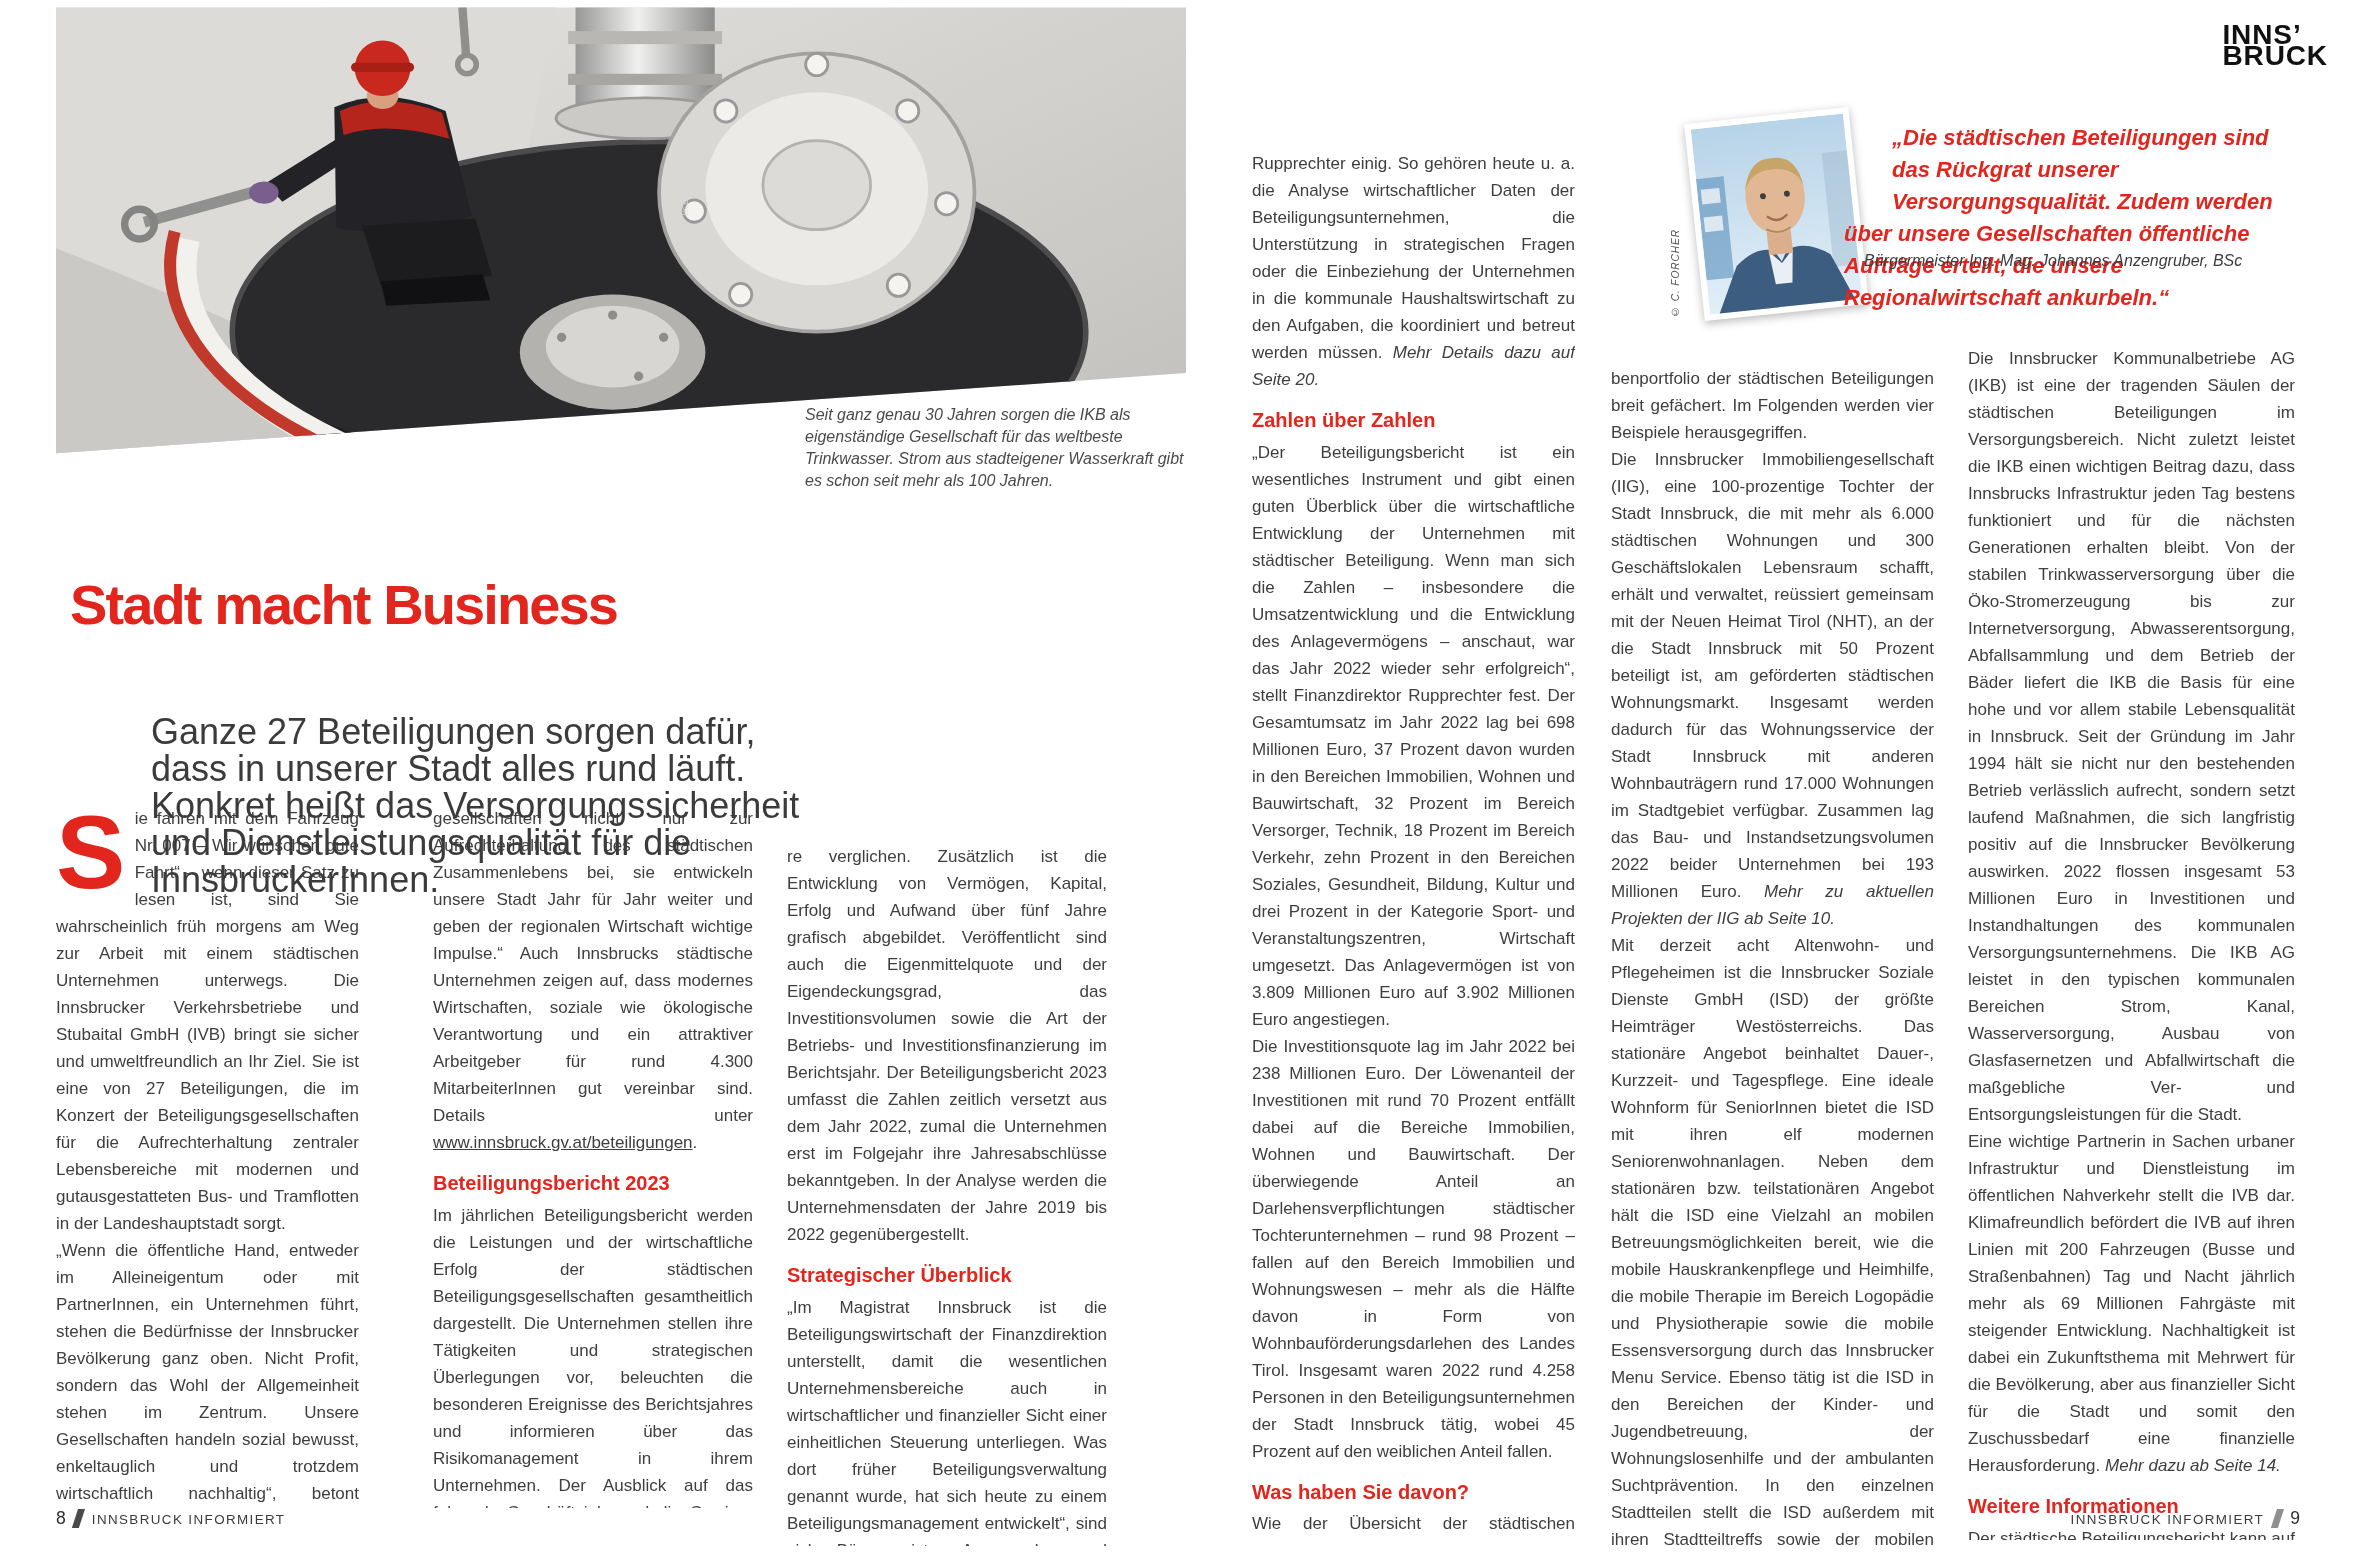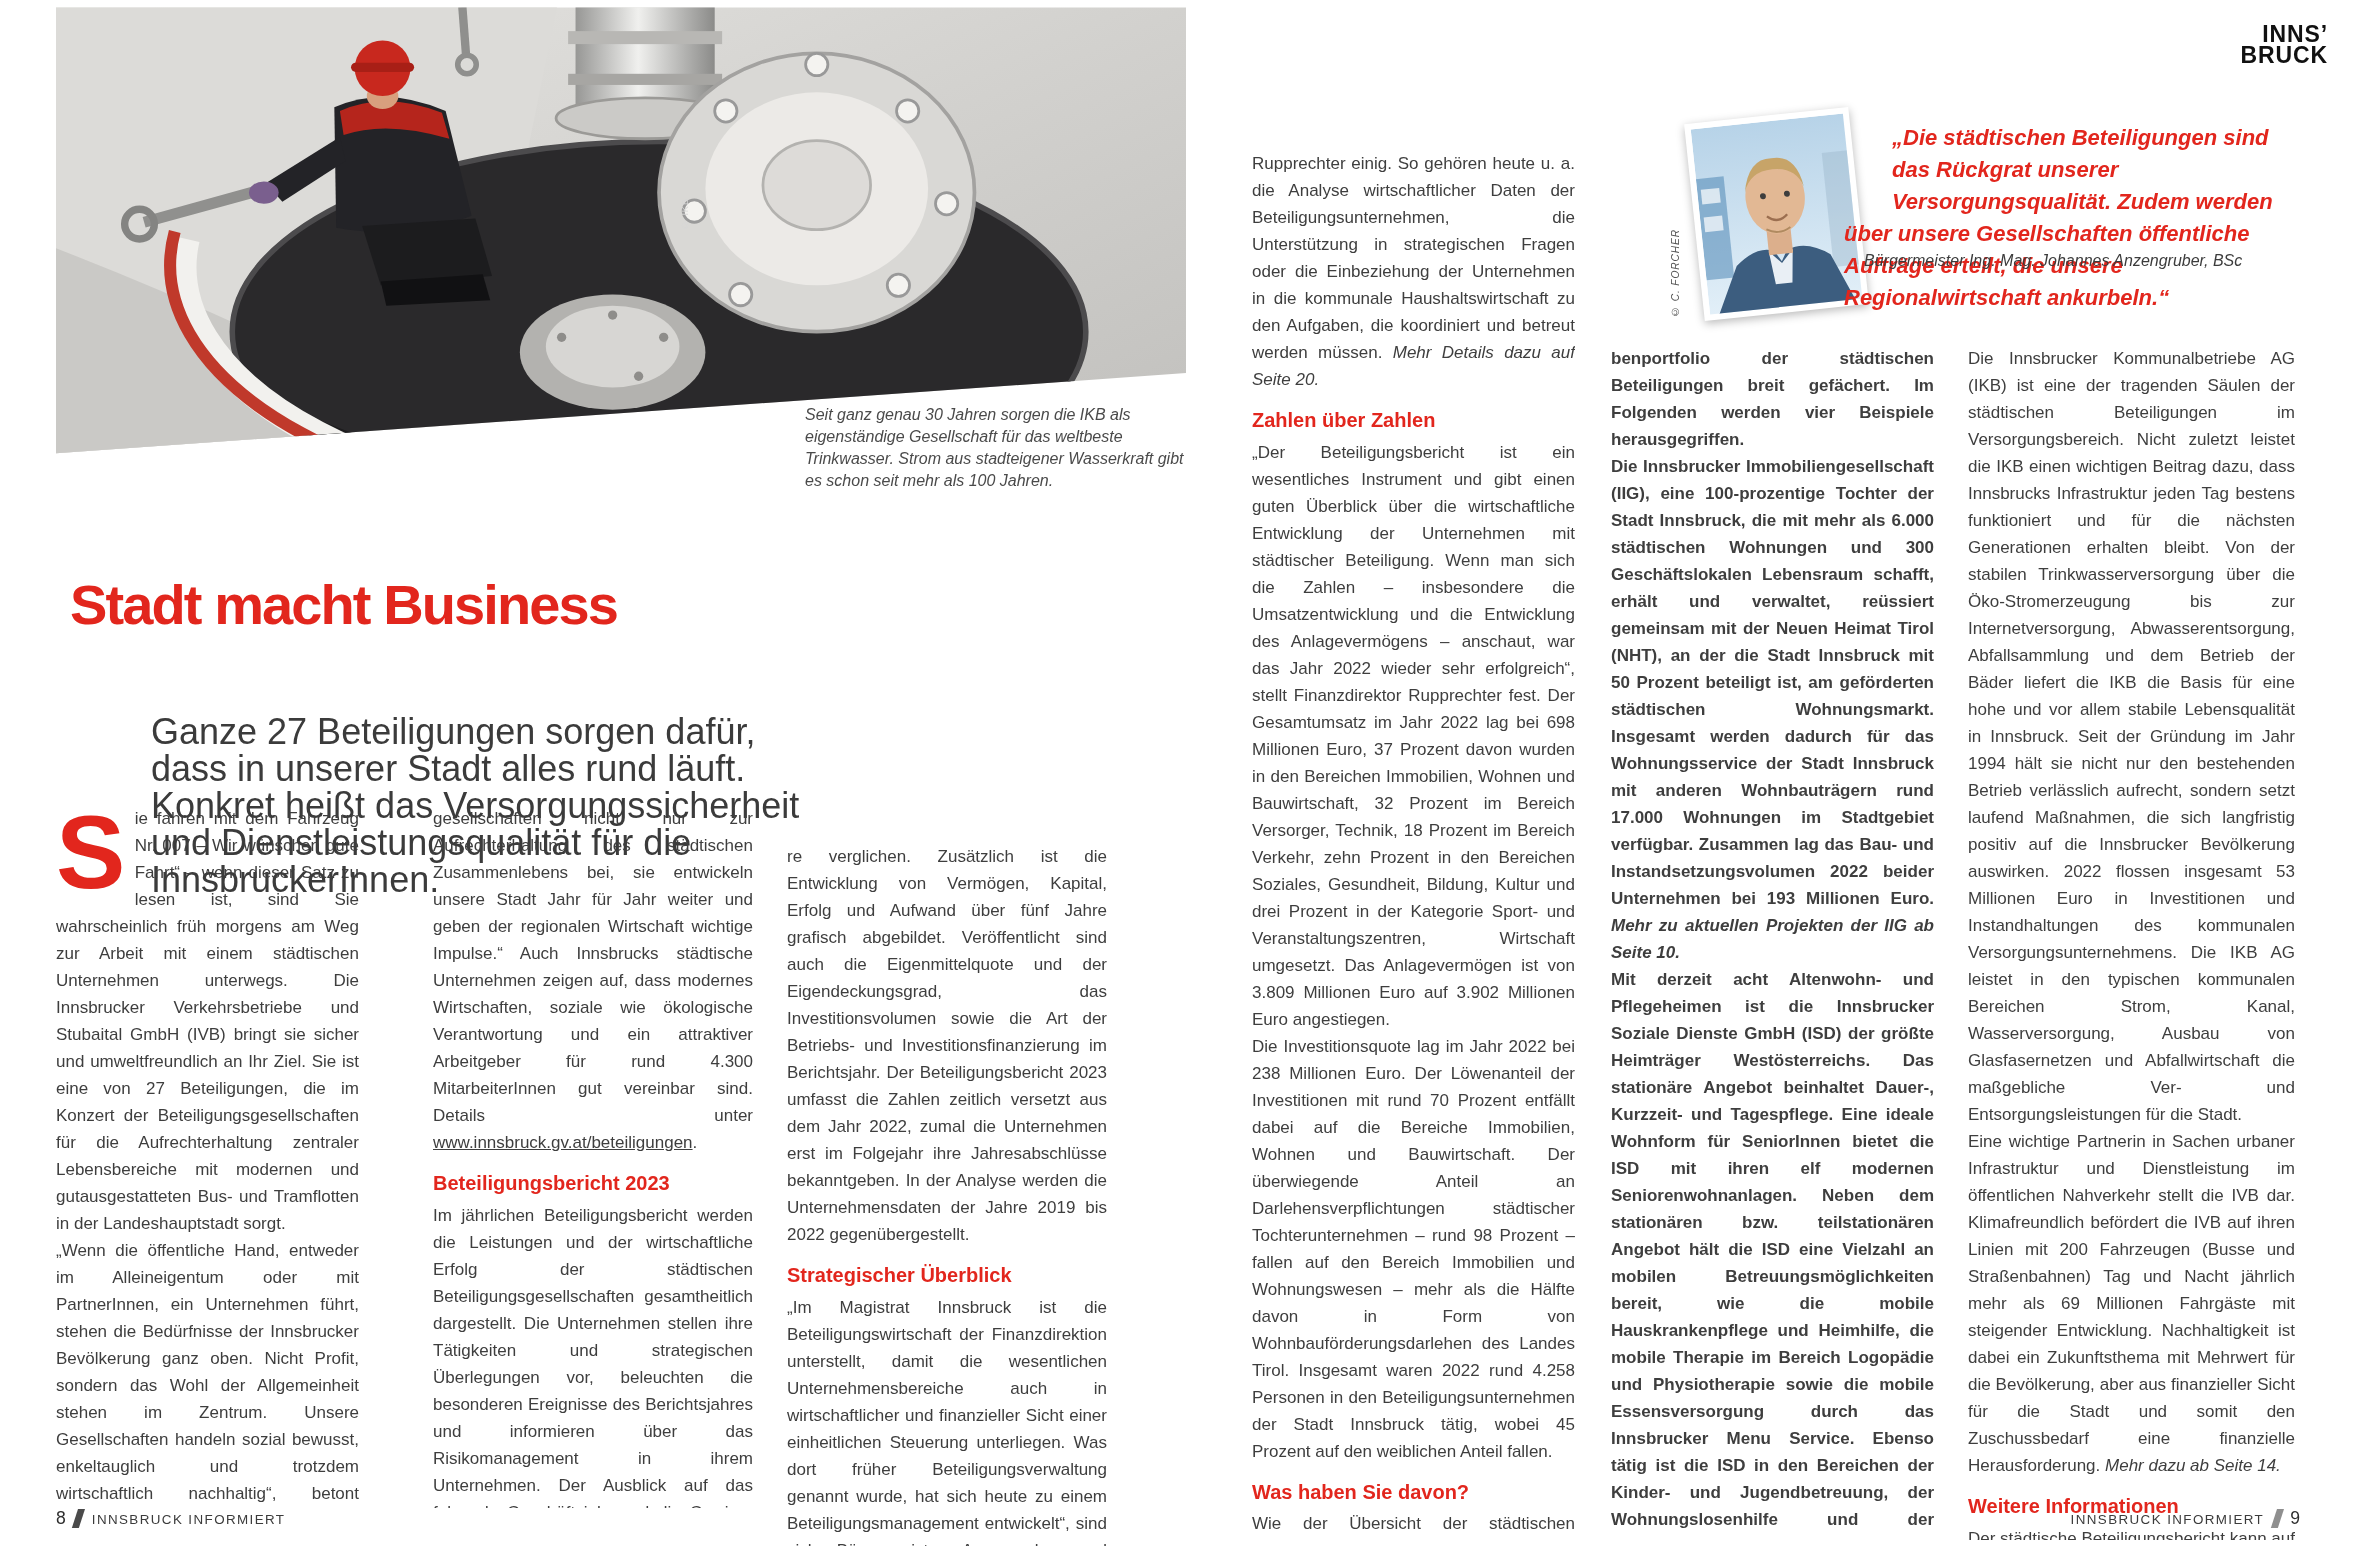--- a/index.html
+++ b/index.html
@@ -11,22 +11,22 @@
   .col{position:absolute;text-align:justify;font-size:17px;line-height:27px;color:#3e3e3e;overflow:hidden;}
   .col p{margin:0;}
   .redhead{color:#e2261d;font-size:20px;line-height:25px;font-weight:bold;margin:15px 0 5.6px 0;text-align:left;}
   .ital{font-style:italic;}
   .bodylink{color:#3e3e3e;text-decoration:underline;cursor:pointer;}
   
   .slash{display:inline-block;width:7.4px;height:18.6px;transform:skewX(-18deg);margin:0 9.3px;vertical-align:-3.7px;}
   .slash.dark{background:#4a4a4a;}
   .slash.gray{background:#8f8f8f;}
   
-  .logo{position:absolute;top:24px;right:28px;text-align:right;color:#111;
-        font-weight:bold;font-size:23px;line-height:21.3px;letter-spacing:0.9px;}
+  .logo{position:absolute;top:24px;right:28px;text-align:left;color:#111;
+        font-weight:bold;font-size:28px;line-height:21.3px;letter-spacing:0.9px;}
   
   .photo-wrap{position:absolute;left:56px;top:7.4px;width:1130px;height:501px;
               clip-path:polygon(0 0,100% 0,100% 73%,0 89%);}
   .photo-wrap svg{display:block;width:100%;height:100%;}
   .photo-credit-ikb{position:absolute;left:680px;top:165px;height:65px;
       writing-mode:vertical-rl;transform:rotate(180deg);
       font-size:9.3px;letter-spacing:0.9px;color:#d6d6d6;}
   .caption{position:absolute;left:805px;top:404px;width:380px;
       font-size:16px;line-height:22px;font-style:italic;color:#4a4a4a;}
   .headline{position:absolute;left:70px;top:538px;width:1067px;
@@ -45,21 +45,21 @@
   .portrait-wrap svg{display:block;width:100%;height:100%;}
   .photo-credit-forcher{position:absolute;left:1670px;top:215px;height:102px;
       writing-mode:vertical-rl;transform:rotate(180deg);
       font-size:10.2px;letter-spacing:0.9px;color:#555;font-style:italic;}
   .quote{position:absolute;left:1844px;top:122px;width:468px;
       font-size:22px;line-height:32px;font-weight:bold;font-style:italic;color:#e2261d;}
   .qspacer{float:left;width:48px;height:67px;}
   .attribution{position:absolute;left:1864px;top:252px;width:445px;
       font-size:16px;font-style:italic;color:#3c3c3c;}
   .col-r1{left:1252px;top:150px;width:323px;height:1391px;}
-  .col-r2{left:1611px;top:345px;width:323px;height:1195px;font-weight:bold;}
+  .col-r2{left:1611px;top:365px;width:323px;height:1195px;}
   .col-r3{left:1968px;top:345px;width:327px;height:1195px;}
   
   .footer{position:absolute;top:1508px;font-size:13.4px;letter-spacing:1.4px;color:#3b3b3b;white-space:nowrap;}
   .footer .pagenum{font-size:17.6px;letter-spacing:0;color:#2e2e2e;}
   .footer-left{left:56px;}
   .footer-right{right:56px;text-align:right;}
 </style>
 </head>
 <body>
 

